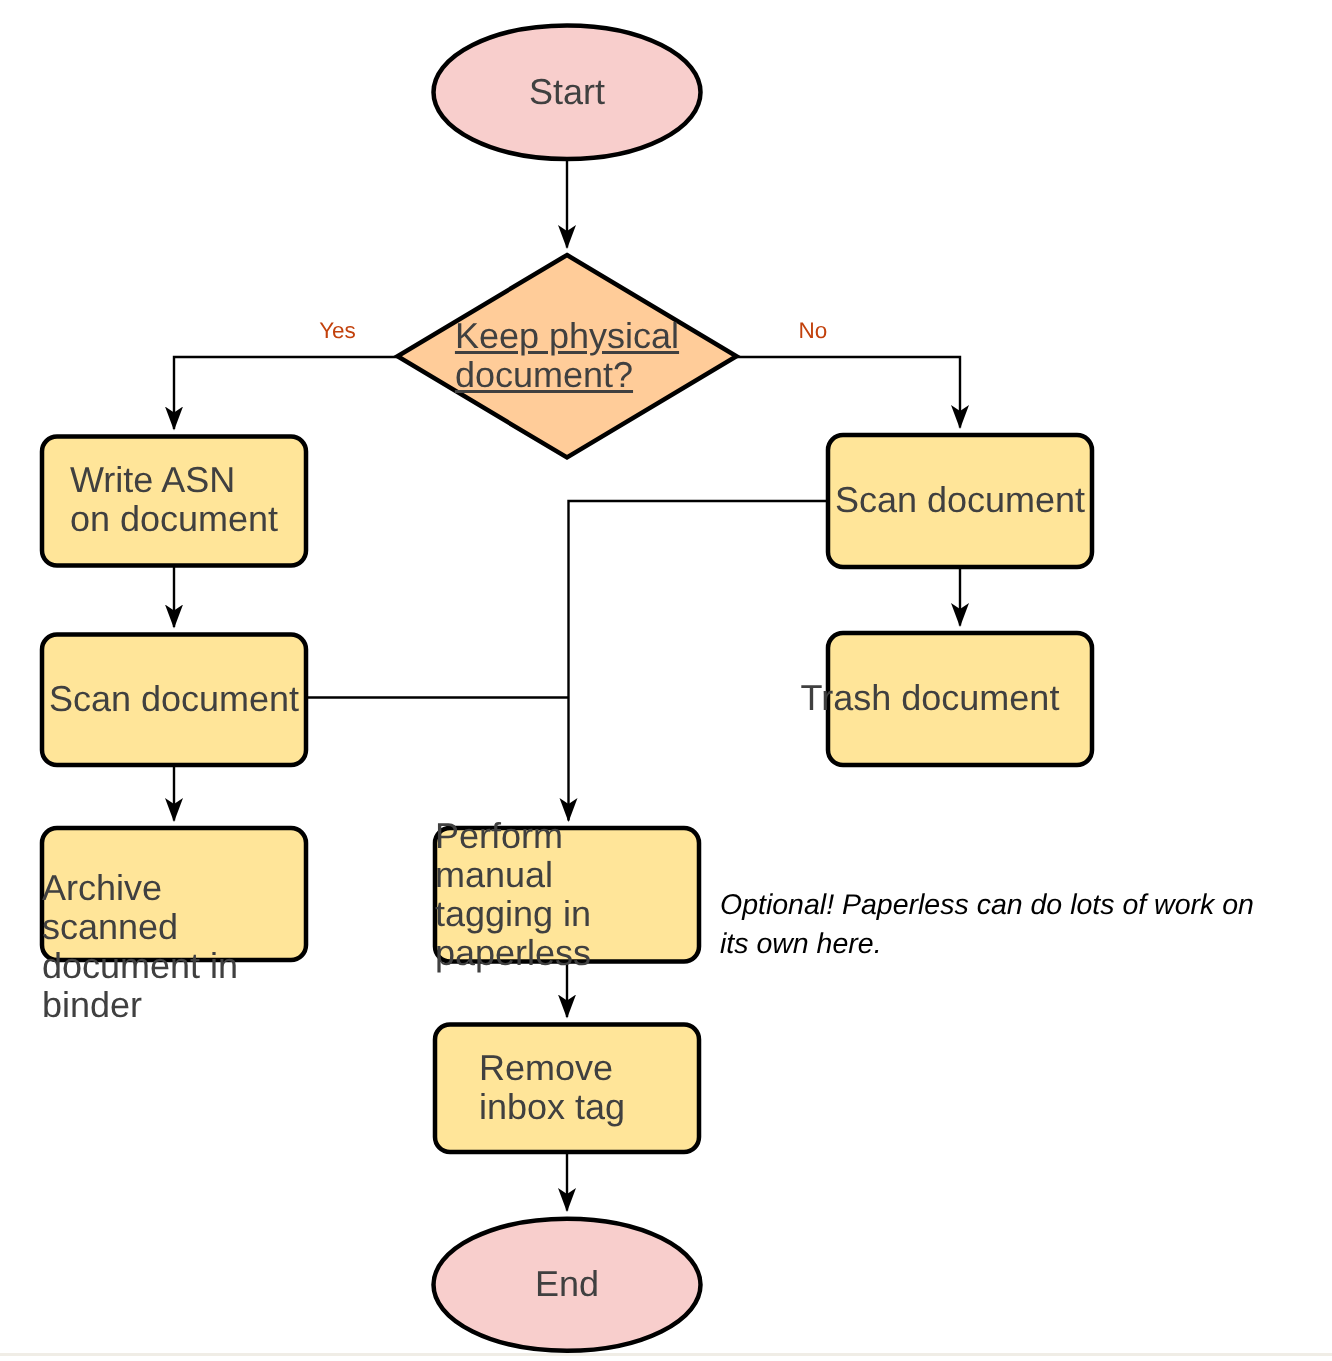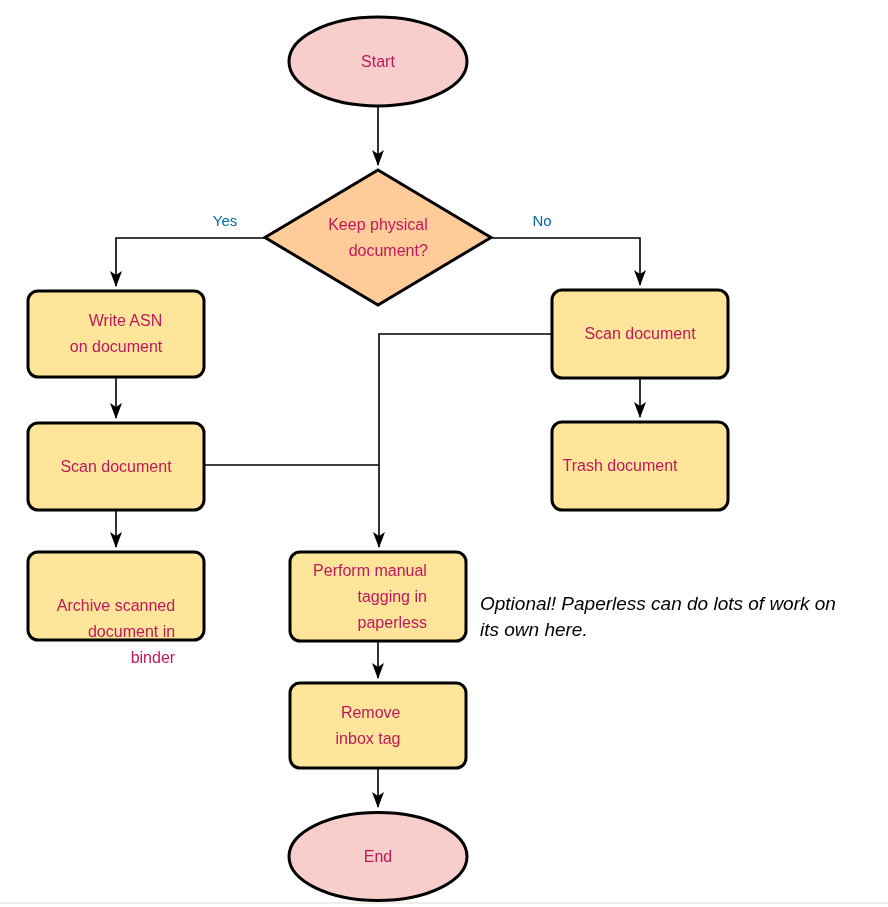--- a/index.html
+++ b/index.html
@@ -28,33 +28,33 @@
   .edge {
     stroke: #000000;
     stroke-width: 1.6;
     fill: none;
   }
   .node-label {
     position: absolute;
     display: flex;
     align-items: center;
     justify-content: center;
-    text-align: right;
-    font-size: 16px;
+    text-align: left;
+    font-size: 24px;
     line-height: 26px;
-    color: #be185d;
+    color: #404040;
     white-space: pre-line;
     pointer-events: none;
   }
   .edge-label {
     position: absolute;
     text-align: center;
     font-size: 15px;
     line-height: 22px;
-    color: #0369a1;
+    color: #c2410c;
     pointer-events: none;
   }
   .annotation {
     position: absolute;
     left: 480px;
     top: 591px;
     width: 412px;
     font-size: 19px;
     line-height: 26px;
     font-style: italic;
@@ -101,21 +101,21 @@
     <rect class="shape" x="28" y="552" width="176" height="88" rx="10" ry="10" fill="#ffe599"></rect>
     <rect class="shape" x="552" y="290" width="176" height="88" rx="10" ry="10" fill="#ffe599"></rect>
     <rect class="shape" x="552" y="422" width="176" height="88" rx="10" ry="10" fill="#ffe599"></rect>
     <rect class="shape" x="290" y="552" width="176" height="89" rx="10" ry="10" fill="#ffe599"></rect>
     <rect class="shape" x="290" y="683" width="176" height="85" rx="10" ry="10" fill="#ffe599"></rect>
     <ellipse class="shape" cx="378" cy="856.5" rx="89" ry="44" fill="#f8cecc"></ellipse>
   </svg>
 
   <div class="node-label" style="left:288px; top:17px; width:180px; height:89px;">Start</div>
 
-  <div class="node-label" style="left:265px; top:170px; width:226px; height:135px;">Keep physical
+  <div class="node-label" style="left:265px; top:170px; width:226px; height:135px;text-decoration:underline;">Keep physical
 document?</div>
 
   <div class="edge-label" style="left:203px; top:210px; width:44px;">Yes</div>
 
   <div class="edge-label" style="left:520px; top:210px; width:44px;">No</div>
 
   <div class="node-label" style="left:28px; top:291px; width:176px; height:86px;border-radius:32px;">Write ASN
 on document</div>
 
   <div class="node-label" style="left:28px; top:423px; width:176px; height:87px;">Scan document</div>

